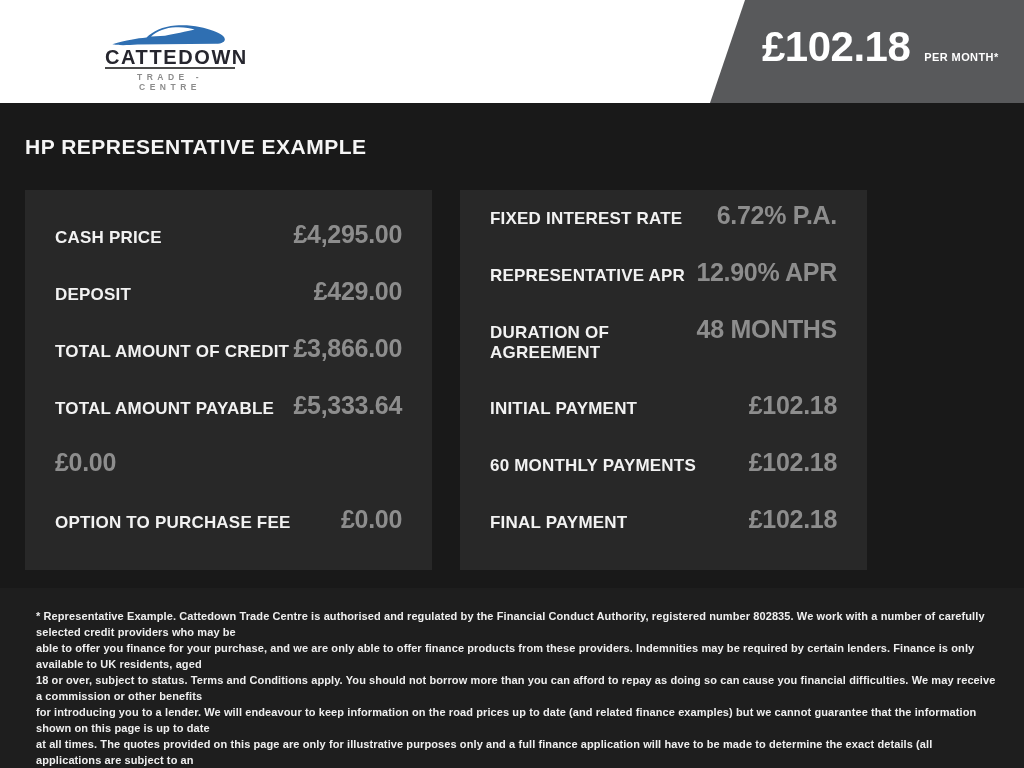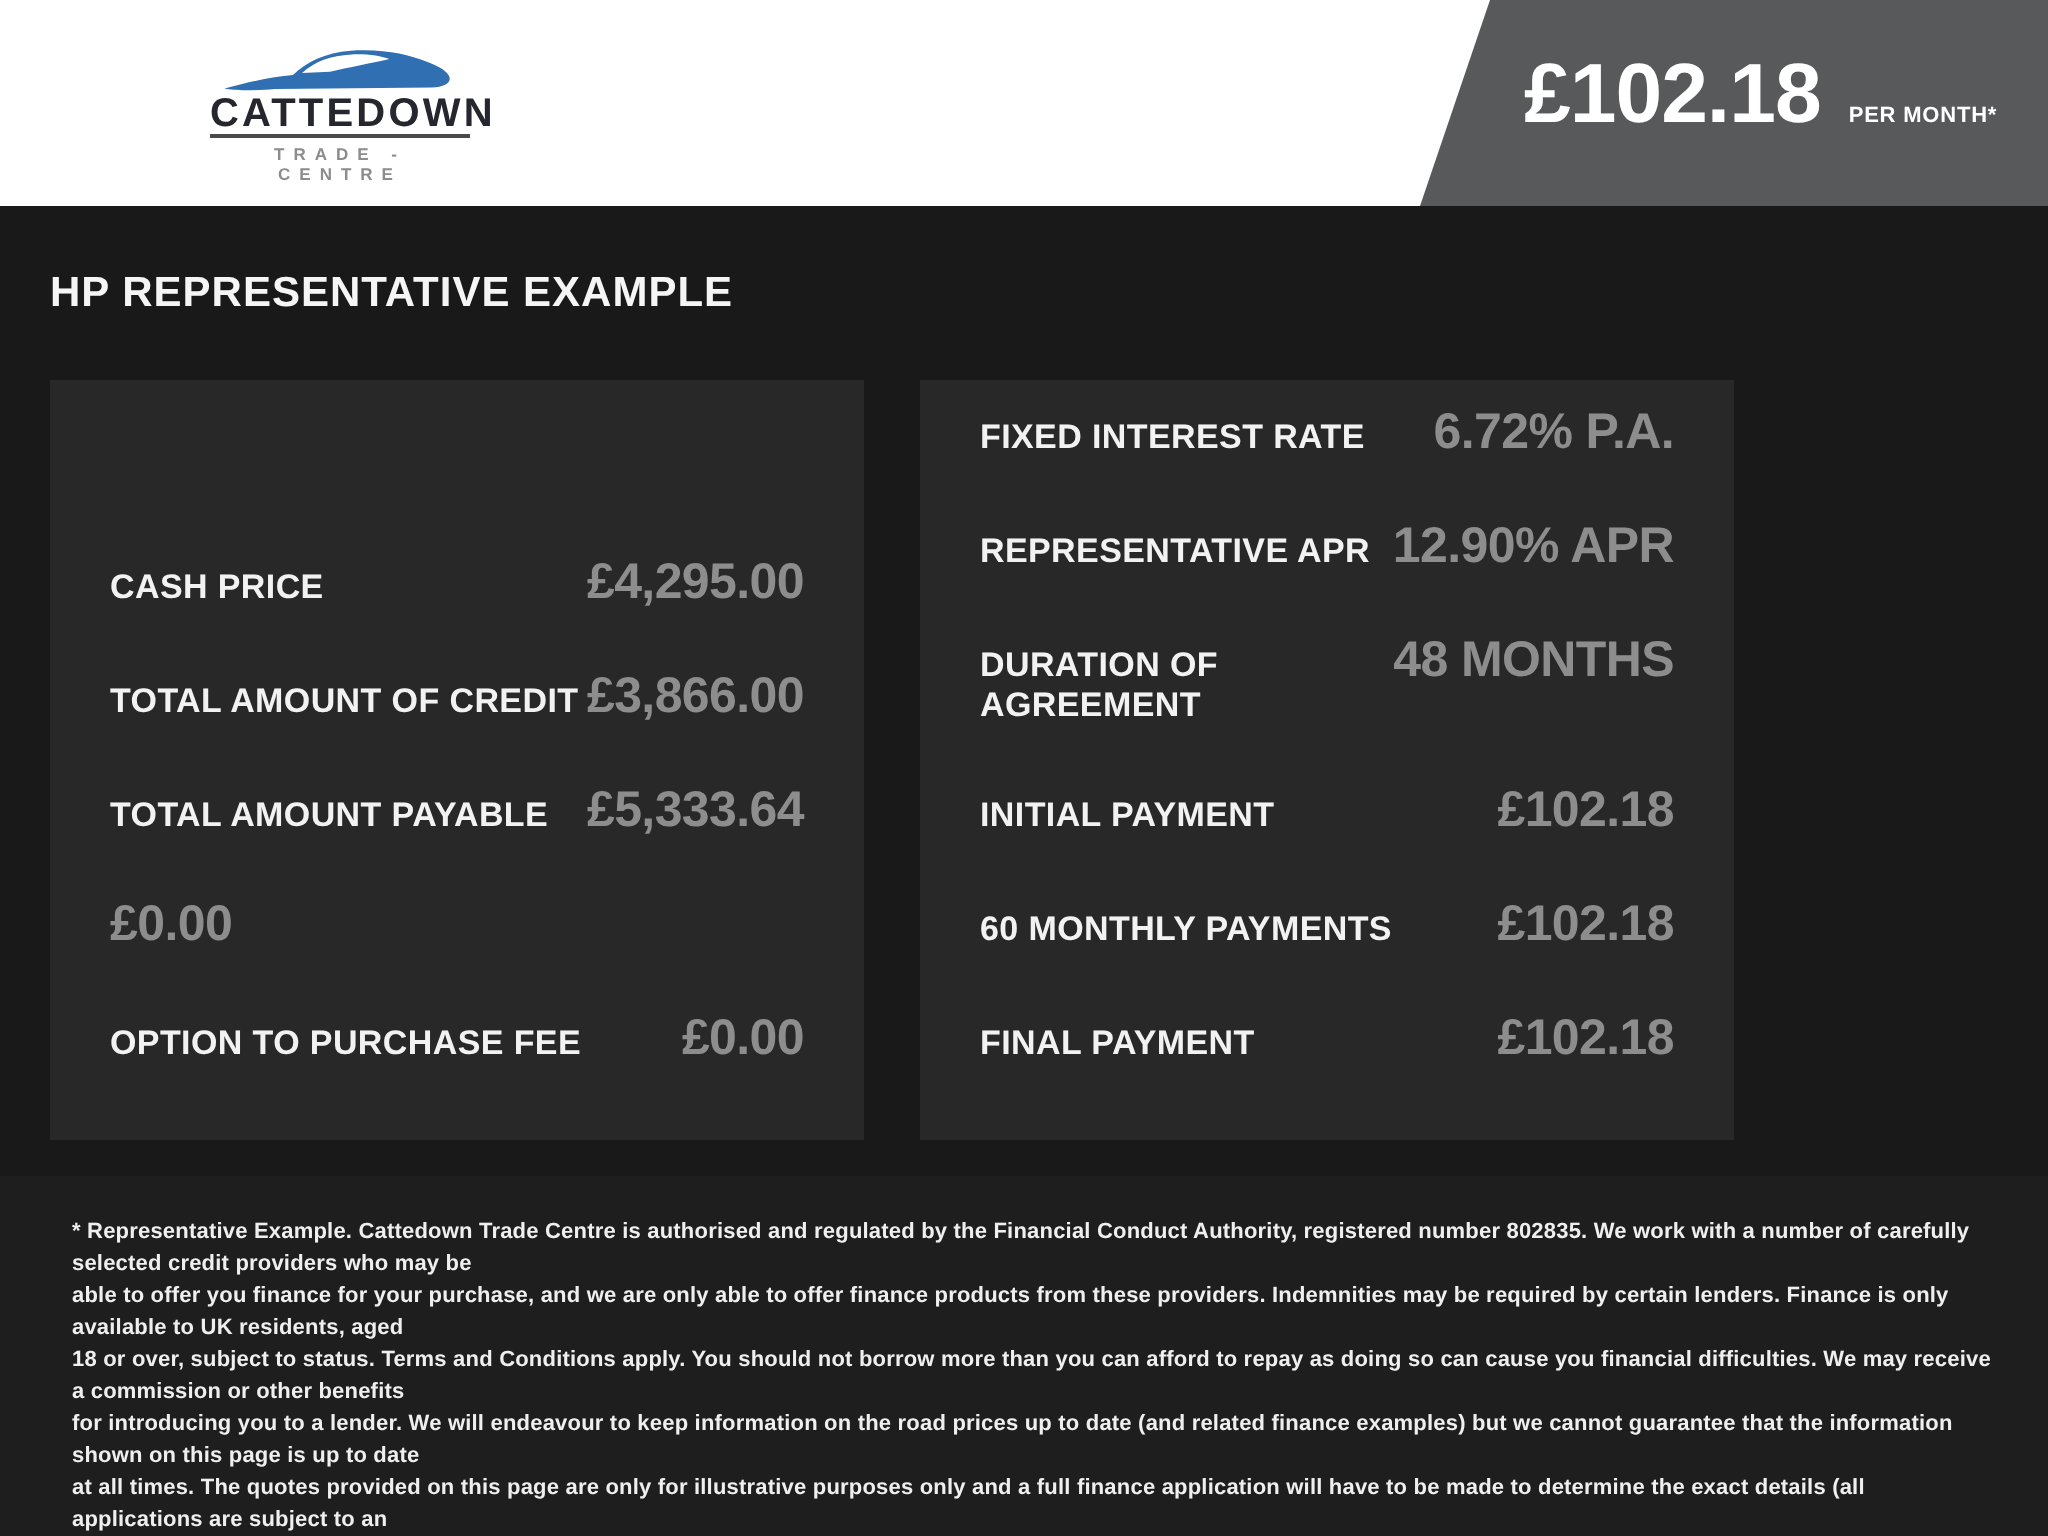--- a/index.html
+++ b/index.html
@@ -123,20 +123,24 @@
 <div class="main">
   <h1 class="page-title">HP REPRESENTATIVE EXAMPLE</h1>
   <div class="panels">
 
     <div class="panel">
       <div class="finance-row">
         <span class="finance-label">CASH PRICE</span>
         <span class="finance-value">£4,295.00</span>
       </div>
       <div class="finance-row">
+        <span class="finance-label">DEPOSIT</span>
+        <span class="finance-value">£429.00</span>
+      </div>
+      <div class="finance-row">
         <span class="finance-label">TOTAL AMOUNT OF CREDIT</span>
         <span class="finance-value">£3,866.00</span>
       </div>
       <div class="finance-row">
         <span class="finance-label">TOTAL AMOUNT PAYABLE</span>
         <span class="finance-value">£5,333.64</span>
       </div>
       <div class="finance-row">
         <span class="finance-value">£0.00</span>
       </div>

